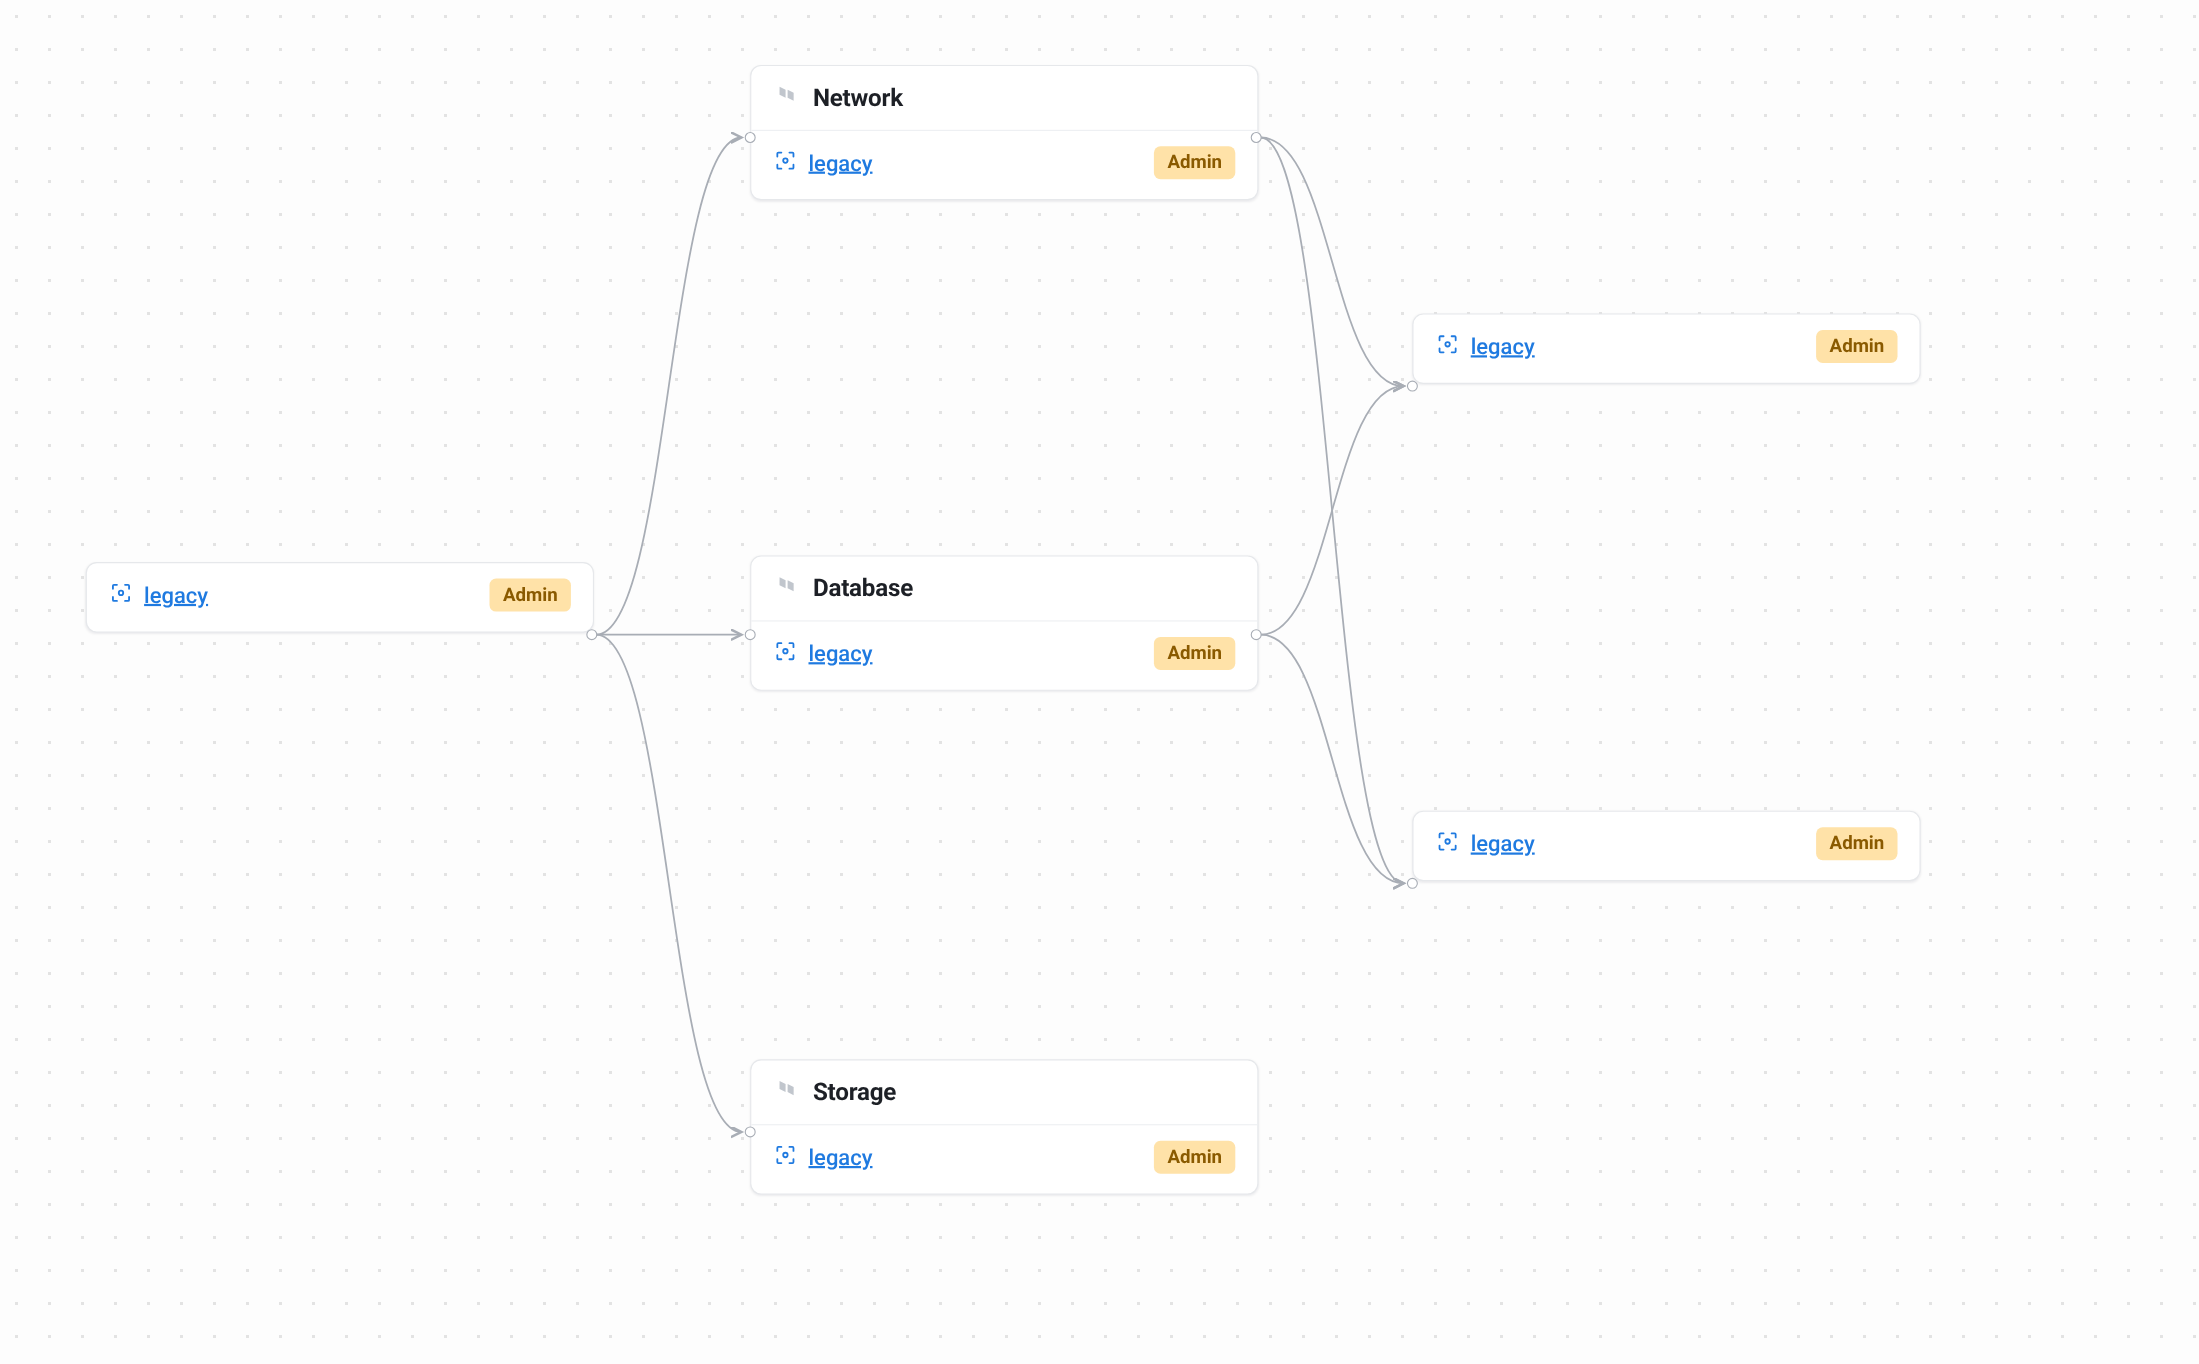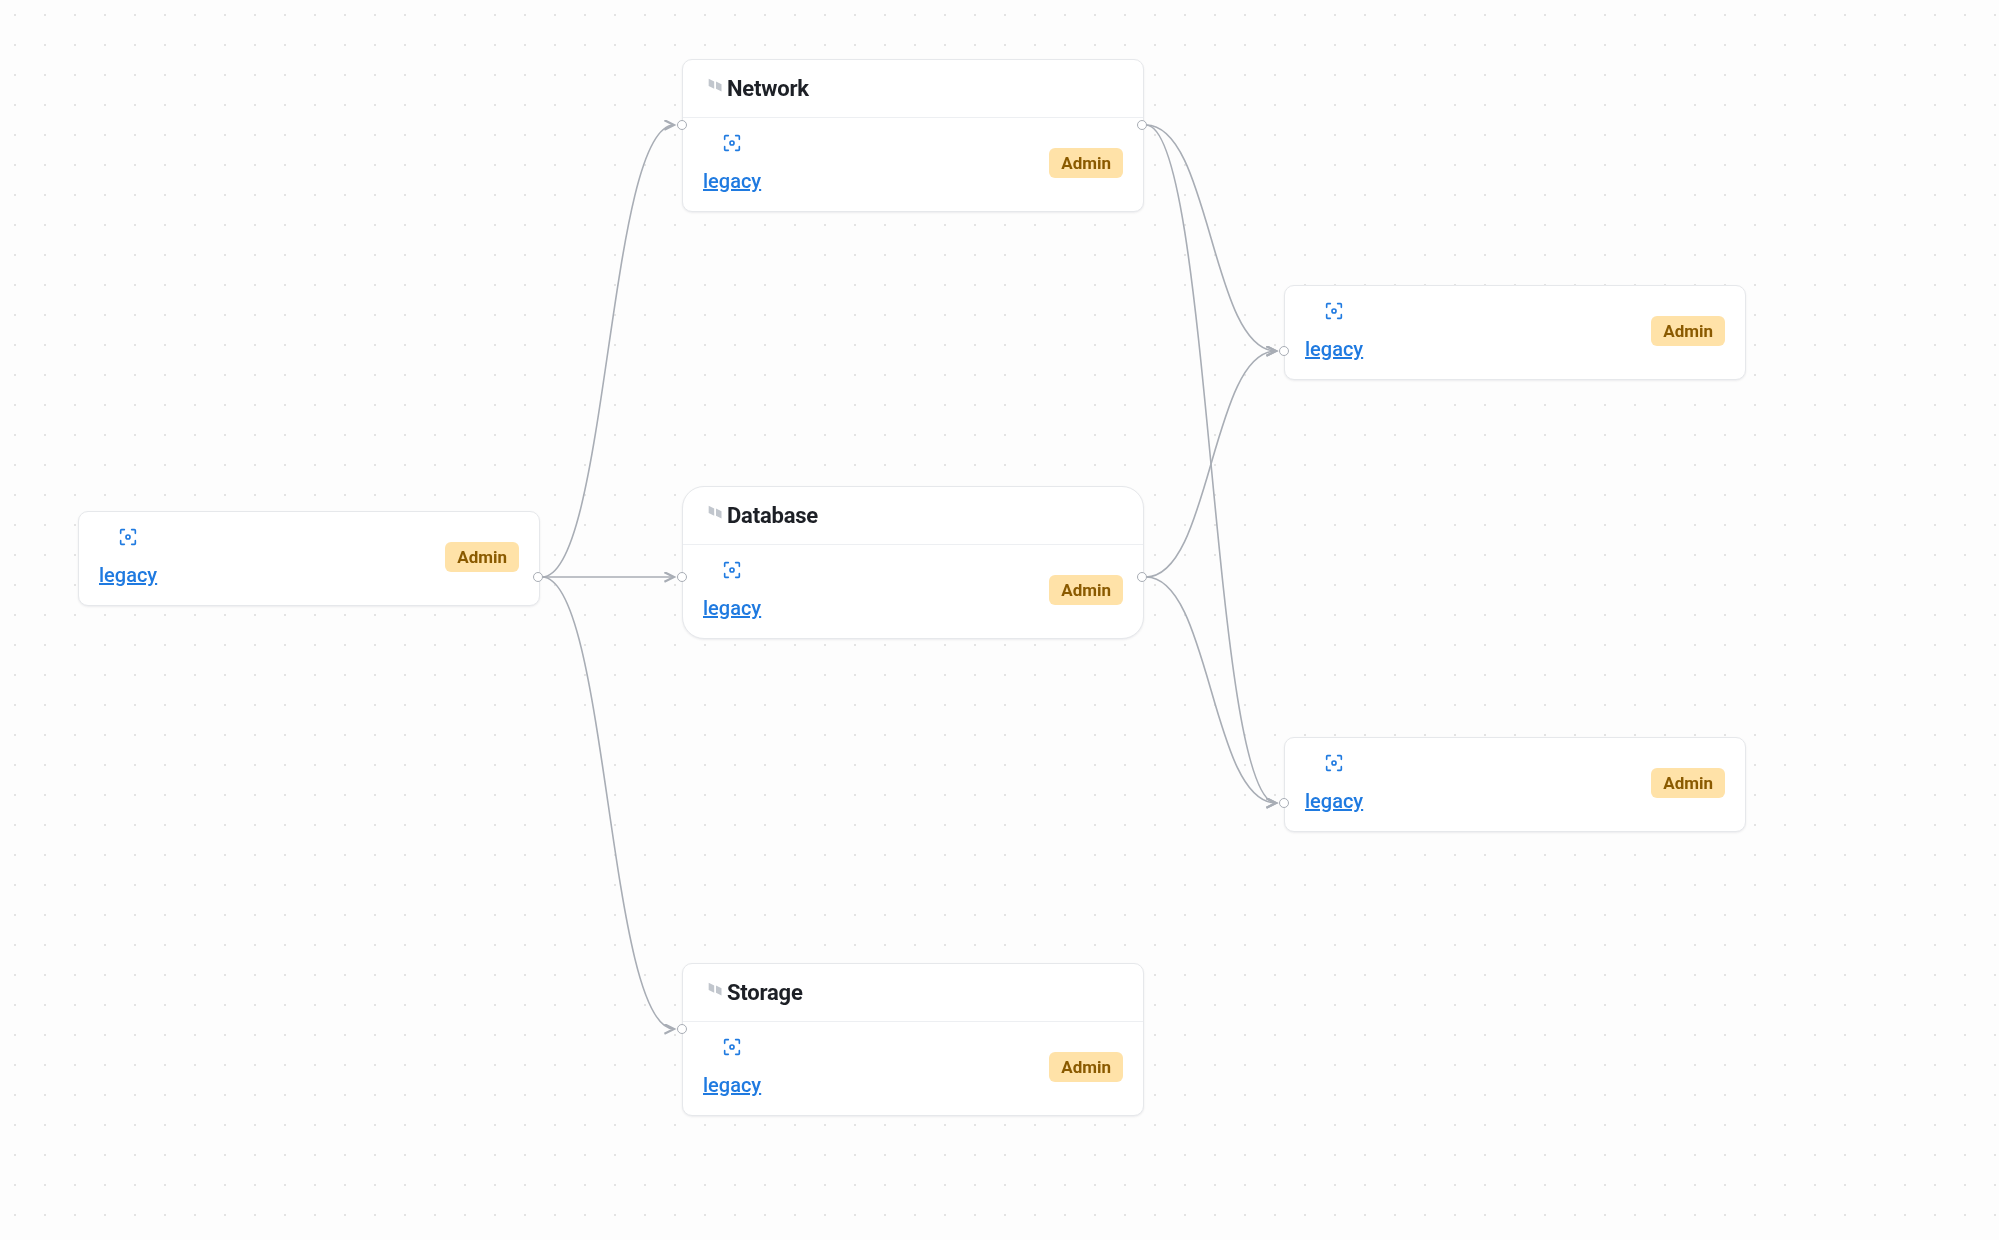--- a/index.html
+++ b/index.html
@@ -39,20 +39,21 @@
     background: #ffffff;
     border: 1px solid #e6e8eb;
     border-radius: 10px;
     box-shadow: 0 1px 2px rgba(16,24,40,0.04), 0 1px 3px rgba(16,24,40,0.04);
     font-size: 14px;
   }
 
   .node .header {
     display: flex;
     align-items: center;
+    gap: 12px;
     padding: 16px 22px;
     border-bottom: 1px solid #edeff2;
   }
 
   .node .title {
     font-size: 22px;
     font-weight: 700;
     color: #1d2026;
     letter-spacing: -0.2px;
   }
@@ -64,21 +65,20 @@
     padding: 14px 20px 18px 20px;
   }
 
   .node .legacy {
     display: inline-flex;
     align-items: center;
     gap: 10px;
     color: #1f7ae0;
     font-size: 20px;
     font-weight: 500;
-    flex-direction: column;
   }
 
   .node .badge {
     display: inline-flex;
     align-items: center;
     height: 30px;
     padding: 0 12px;
     border-radius: 6px;
     background: #ffe2a8;
     color: #8a5a00;
@@ -166,21 +166,21 @@
   <path d="M16 4 L19 4 Q20 4 20 5 L20 8"></path>
   <path d="M20 16 L20 19 Q20 20 19 20 L16 20"></path>
   <path d="M8 20 L5 20 Q4 20 4 19 L4 16"></path>
   <circle cx="12" cy="12" r="2.2"></circle>
 </svg></span>
         <span>legacy</span>
       </a>
       <span class="badge">Admin</span>
     </div>
   </div>
-      <div class="node" style="left: 682px; top: 486px; border-radius: 22px;">
+      <div class="node" style="left: 682px; top: 505px;">
     <div class="header">
       <span>
 <svg class="tf-icon" viewBox="0 0 24 24" fill="none" stroke="#c1c6cd" stroke-width="2" stroke-linecap="round" stroke-linejoin="round">
   <path d="M4 3 L10 6 L10 14 L4 11 Z" fill="#c1c6cd" stroke="none"></path>
   <path d="M12 6 L18 9 L18 17 L12 14 Z" fill="#c1c6cd" stroke="none"></path>
 </svg></span>
       <span class="title">Database</span>
     </div>
     <div class="body">
       <a class="legacy" href="#">

